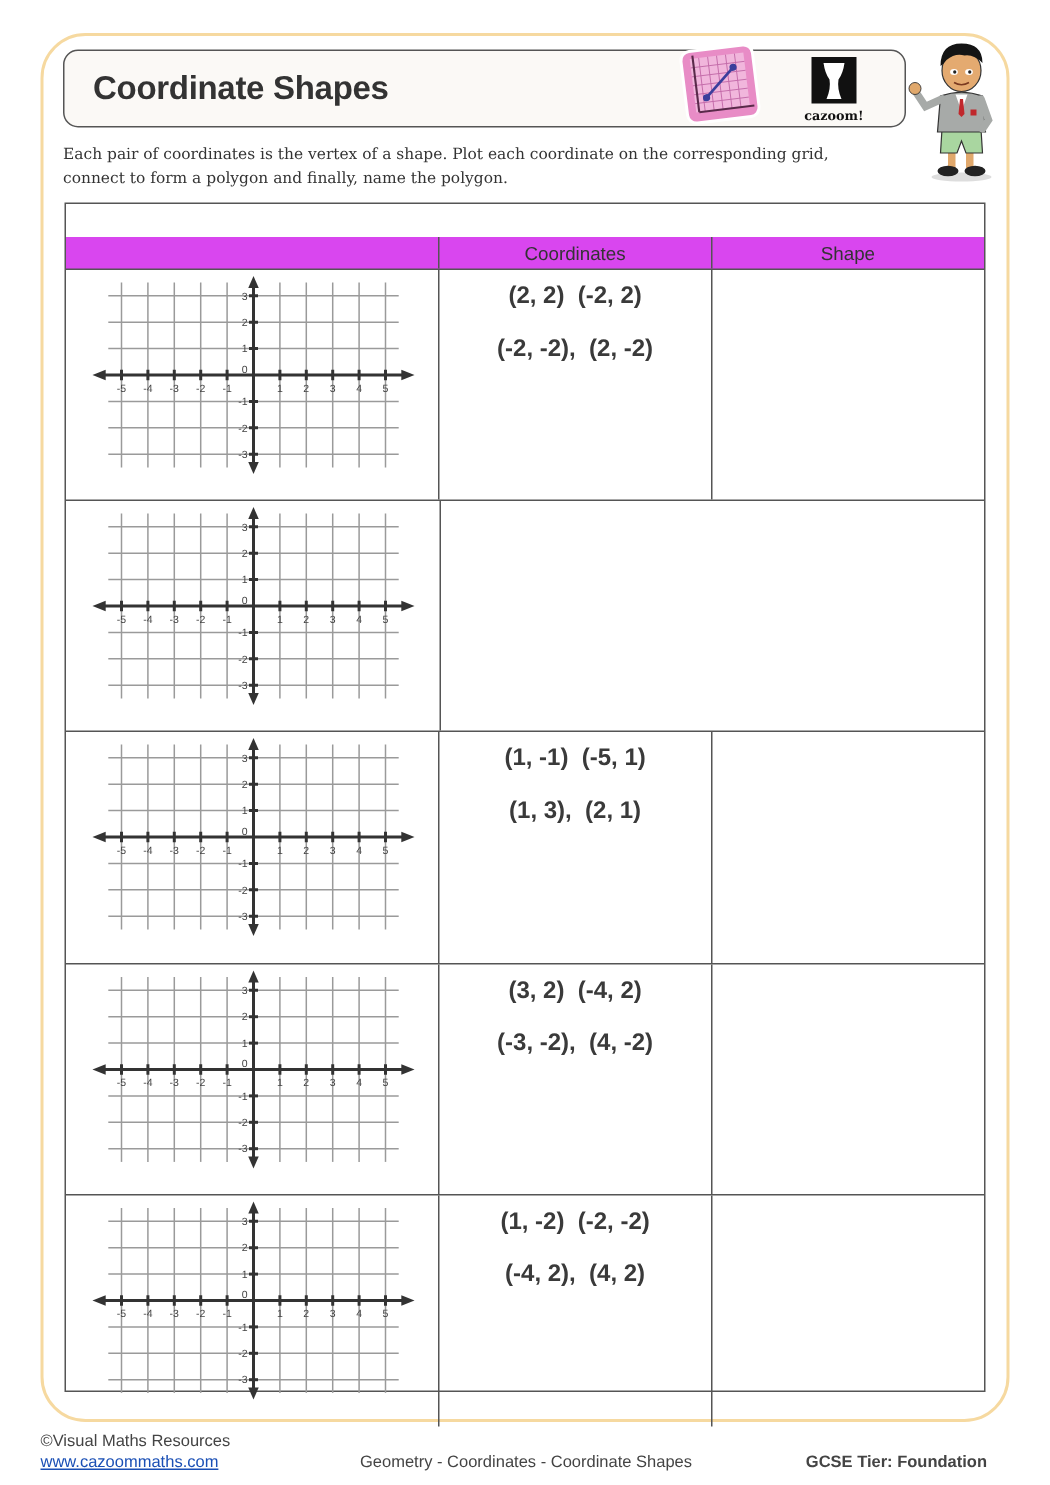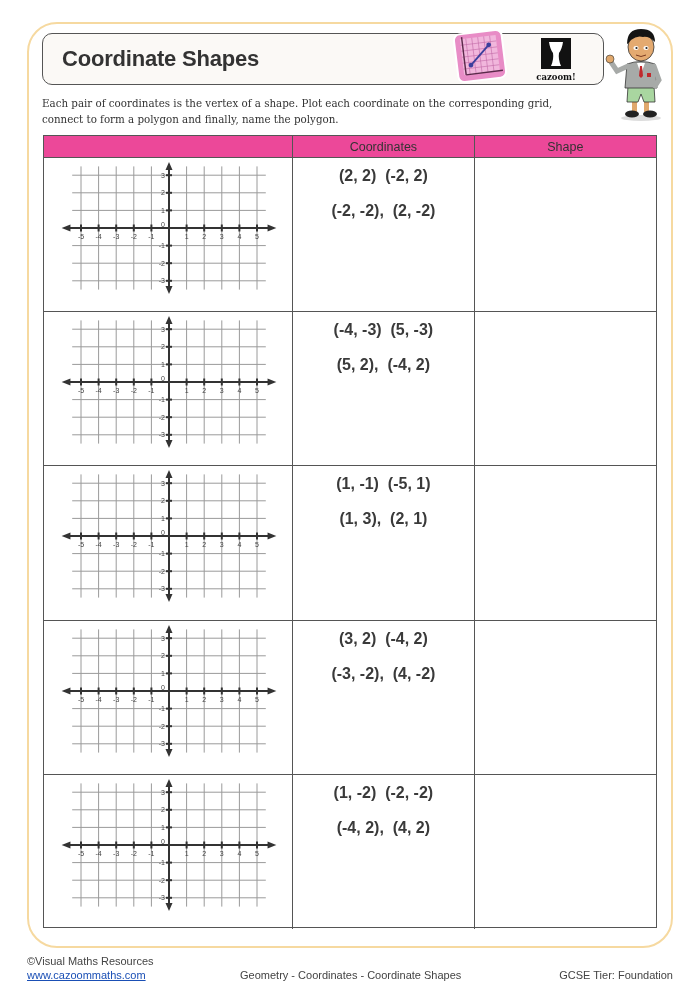--- a/index.html
+++ b/index.html
@@ -25,21 +25,21 @@
   .instructions {
     position: absolute; left: 42px; top: 95px; width: 540px;
     font-family: "DejaVu Serif", "Liberation Serif", serif; 
     font-size: 10.3px; line-height: 16px; color: #333;
   }
 
   .table {
     position: absolute; left: 43px; top: 135px; width: 614px; height: 793px;
     border: 1.5px solid #555;
   }
-  .thead { display: flex; height: 22px; background: #ec4899; border-bottom: 1.5px solid #555; }
+  .thead { display: flex; height: 22px; background: #d946ef; border-bottom: 1.5px solid #555; margin-top: 22px; }
   .th { font-size: 12.5px; color: #333; display: flex; align-items: center; justify-content: center; }
   .c1 { width: 250px; border-right: 1px solid #555; }
   .c2 { width: 182px; border-right: 1px solid #555; }
   .c3 { width: 182px; }
   .trow { display: flex; height: 154.2px; border-bottom: 1px solid #555; }
   .trow:last-child { border-bottom: none; }
   .td { position: relative; height: 100%; }
   .grid-svg { position: absolute; left: 10px; top: 0px; width: 230px; height: 145px; }
   .coords {
     display: flex; flex-direction: column; align-items: center; 
@@ -255,24 +255,20 @@
           <text x="111" y="54.9" text-anchor="end" font-family="Liberation Sans, sans-serif" font-size="7" fill="#444">1</text>
           <line x1="112" y1="87.6" x2="118" y2="87.6" stroke="#333333" stroke-width="2"></line>
           <text x="111" y="90.1" text-anchor="end" font-family="Liberation Sans, sans-serif" font-size="7" fill="#444">-1</text>
           <line x1="112" y1="105.2" x2="118" y2="105.2" stroke="#333333" stroke-width="2"></line>
           <text x="111" y="107.7" text-anchor="end" font-family="Liberation Sans, sans-serif" font-size="7" fill="#444">-2</text>
           <line x1="112" y1="122.80000000000001" x2="118" y2="122.80000000000001" stroke="#333333" stroke-width="2"></line>
           <text x="111" y="125.30000000000001" text-anchor="end" font-family="Liberation Sans, sans-serif" font-size="7" fill="#444">-3</text>
           <text x="111" y="68.5" text-anchor="end" font-family="Liberation Sans, sans-serif" font-size="7" fill="#444">0</text>
         </svg>
       </div>
-    <div class="td c2 coords">
-      <div class="coord-line">(-4, -3)  (5, -3)</div>
-      <div class="coord-line">(5, 2),  (-4, 2)</div>
-    </div>
     <div class="td c3"></div>
   </div>
 
   <div class="trow">
     <div class="td c1">
         <svg class="grid-svg" viewBox="0 0 230 145">
           <line x1="27" y1="8.399999999999991" x2="27" y2="131.60000000000002" stroke="#9a9a9a" stroke-width="1"></line>
           <line x1="44.599999999999994" y1="8.399999999999991" x2="44.599999999999994" y2="131.60000000000002" stroke="#9a9a9a" stroke-width="1"></line>
           <line x1="62.199999999999996" y1="8.399999999999991" x2="62.199999999999996" y2="131.60000000000002" stroke="#9a9a9a" stroke-width="1"></line>
           <line x1="79.8" y1="8.399999999999991" x2="79.8" y2="131.60000000000002" stroke="#9a9a9a" stroke-width="1"></line>
@@ -469,13 +465,13 @@
     </div>
     <div class="td c3"></div>
   </div>
 </div>
 
 <div class="footer" style="left:27px; top:955px;">©Visual Maths Resources</div>
 <div class="footer" style="left:27px; top:969px;">
   <a>www.cazoommaths.com</a>
 </div>
 <div class="footer" style="left:240px; top:969px;">Geometry - Coordinates - Coordinate Shapes</div>
-<div class="footer" style="right:27px; top:969px;">GCSE Tier: Foundation</div>
+<div class="footer" style="right:42px; top:969px;font-weight:bold;">GCSE Tier: Foundation</div>
 
 </body></html>

